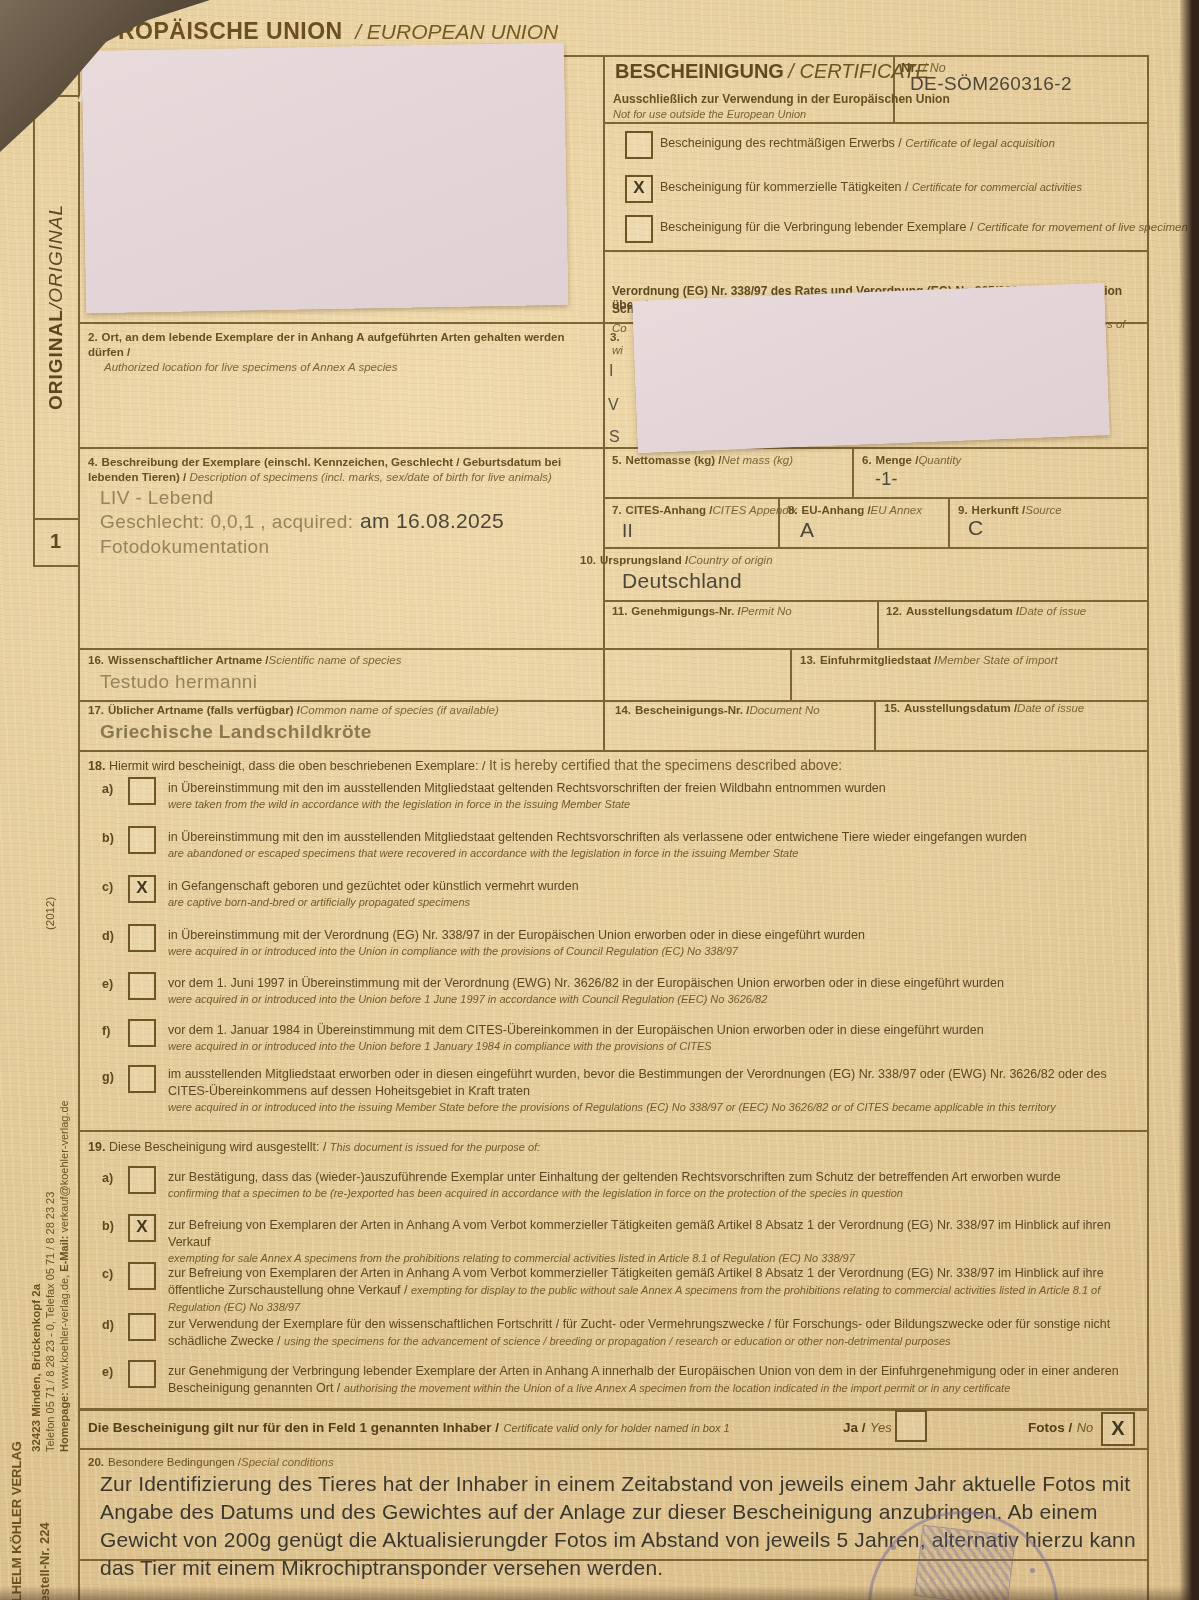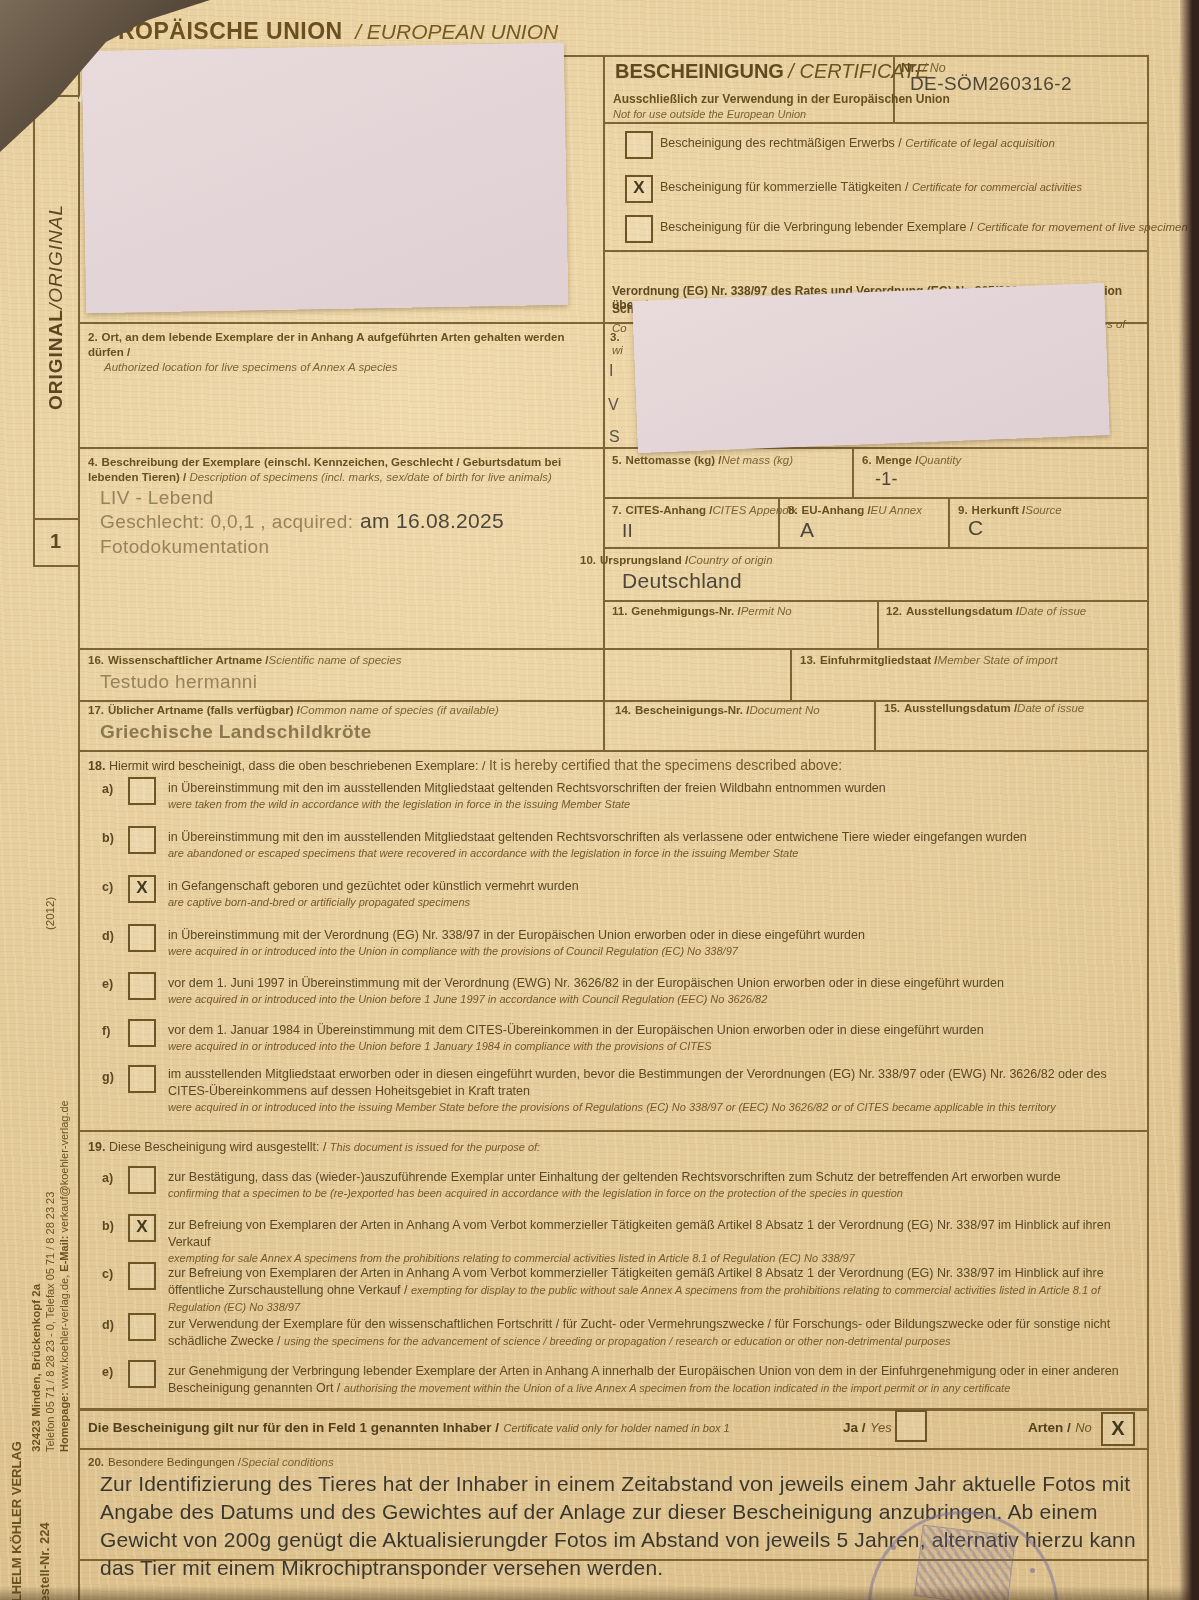--- a/index.html
+++ b/index.html
@@ -299,21 +299,21 @@
     <span style="font-style:italic;font-size:11px;color:#6d5627;">Certificate valid only for holder named in box 1</span>
   </div>
   <div style="position:absolute;left:843px;top:1418px;white-space:nowrap;">
     <span style="font-weight:700;font-size:13.5px;color:#52401c;">Ja /</span>
     <span style="font-style:italic;font-size:13px;color:#6d5627;">Yes</span>
   </div>
   <div class="cb" style="left:895px;top:1410px;width:28px;height:28px;">
         <span class="mark"></span>
       </div>
   <div style="position:absolute;left:1028px;top:1418px;white-space:nowrap;">
-    <span style="font-weight:700;font-size:13.5px;color:#52401c;">Arten /</span>
+    <span style="font-weight:700;font-size:13.5px;color:#52401c;">Fotos /</span>
     <span style="font-style:italic;font-size:13px;color:#6d5627;">No</span>
   </div>
   <div class="cb" style="left:1101px;top:1412px;width:30px;height:30px;">
         <span class="mark" style="font-size:20px;">X</span>
       </div>
 
   <div class="lab" style="left:88px;top:1455px;">
     <span class="num">20.</span><span style="font-weight:400;">Besondere Bedingungen /</span><span class="len">Special conditions</span>
   </div>
   <div style="position:absolute;left:100px;top:1470px;width:1040px;font-size:21px;line-height:28px;color:#3b372f;letter-spacing:.2px;">

